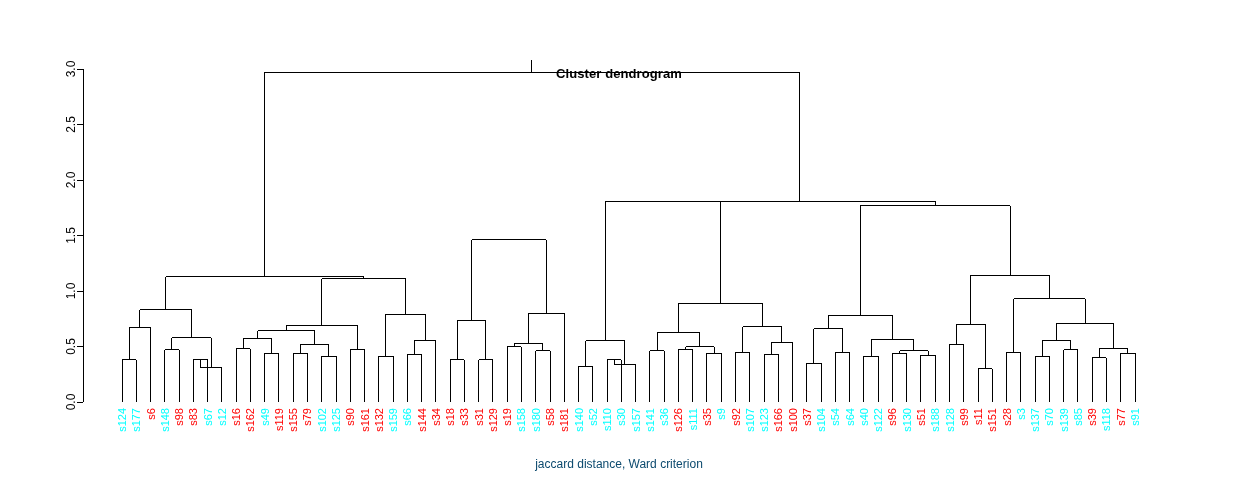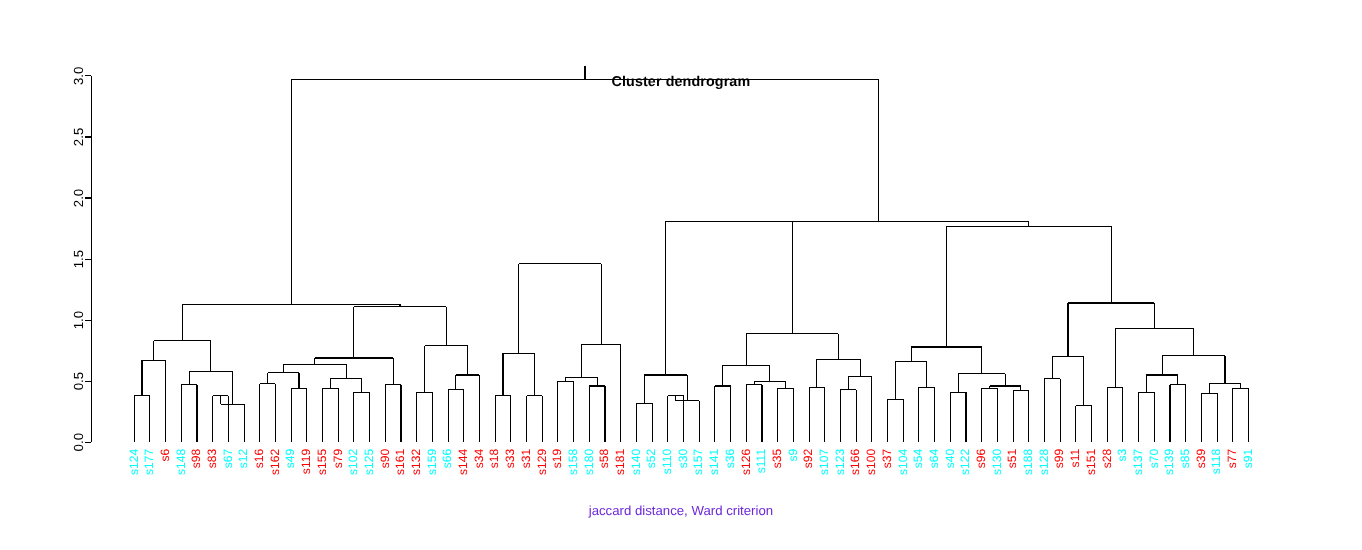--- a/index.html
+++ b/index.html
@@ -31,21 +31,21 @@
     letter-spacing: 0.1px;
     margin-top: 48px;
   }
   #x-axis-label {
     position: absolute;
     left: 0;
     top: 457px;
     width: 1238px;
     text-align: center;
     font-size: 12px;
-    color: #6d28d9;
+    color: #0c4a6e;
   }
   #dendro-svg {
     position: absolute;
     left: 0;
     top: 0;
   }
   .tick-label {
     font-family: "Liberation Sans", sans-serif;
     font-size: 12px;
     fill: #000000;

